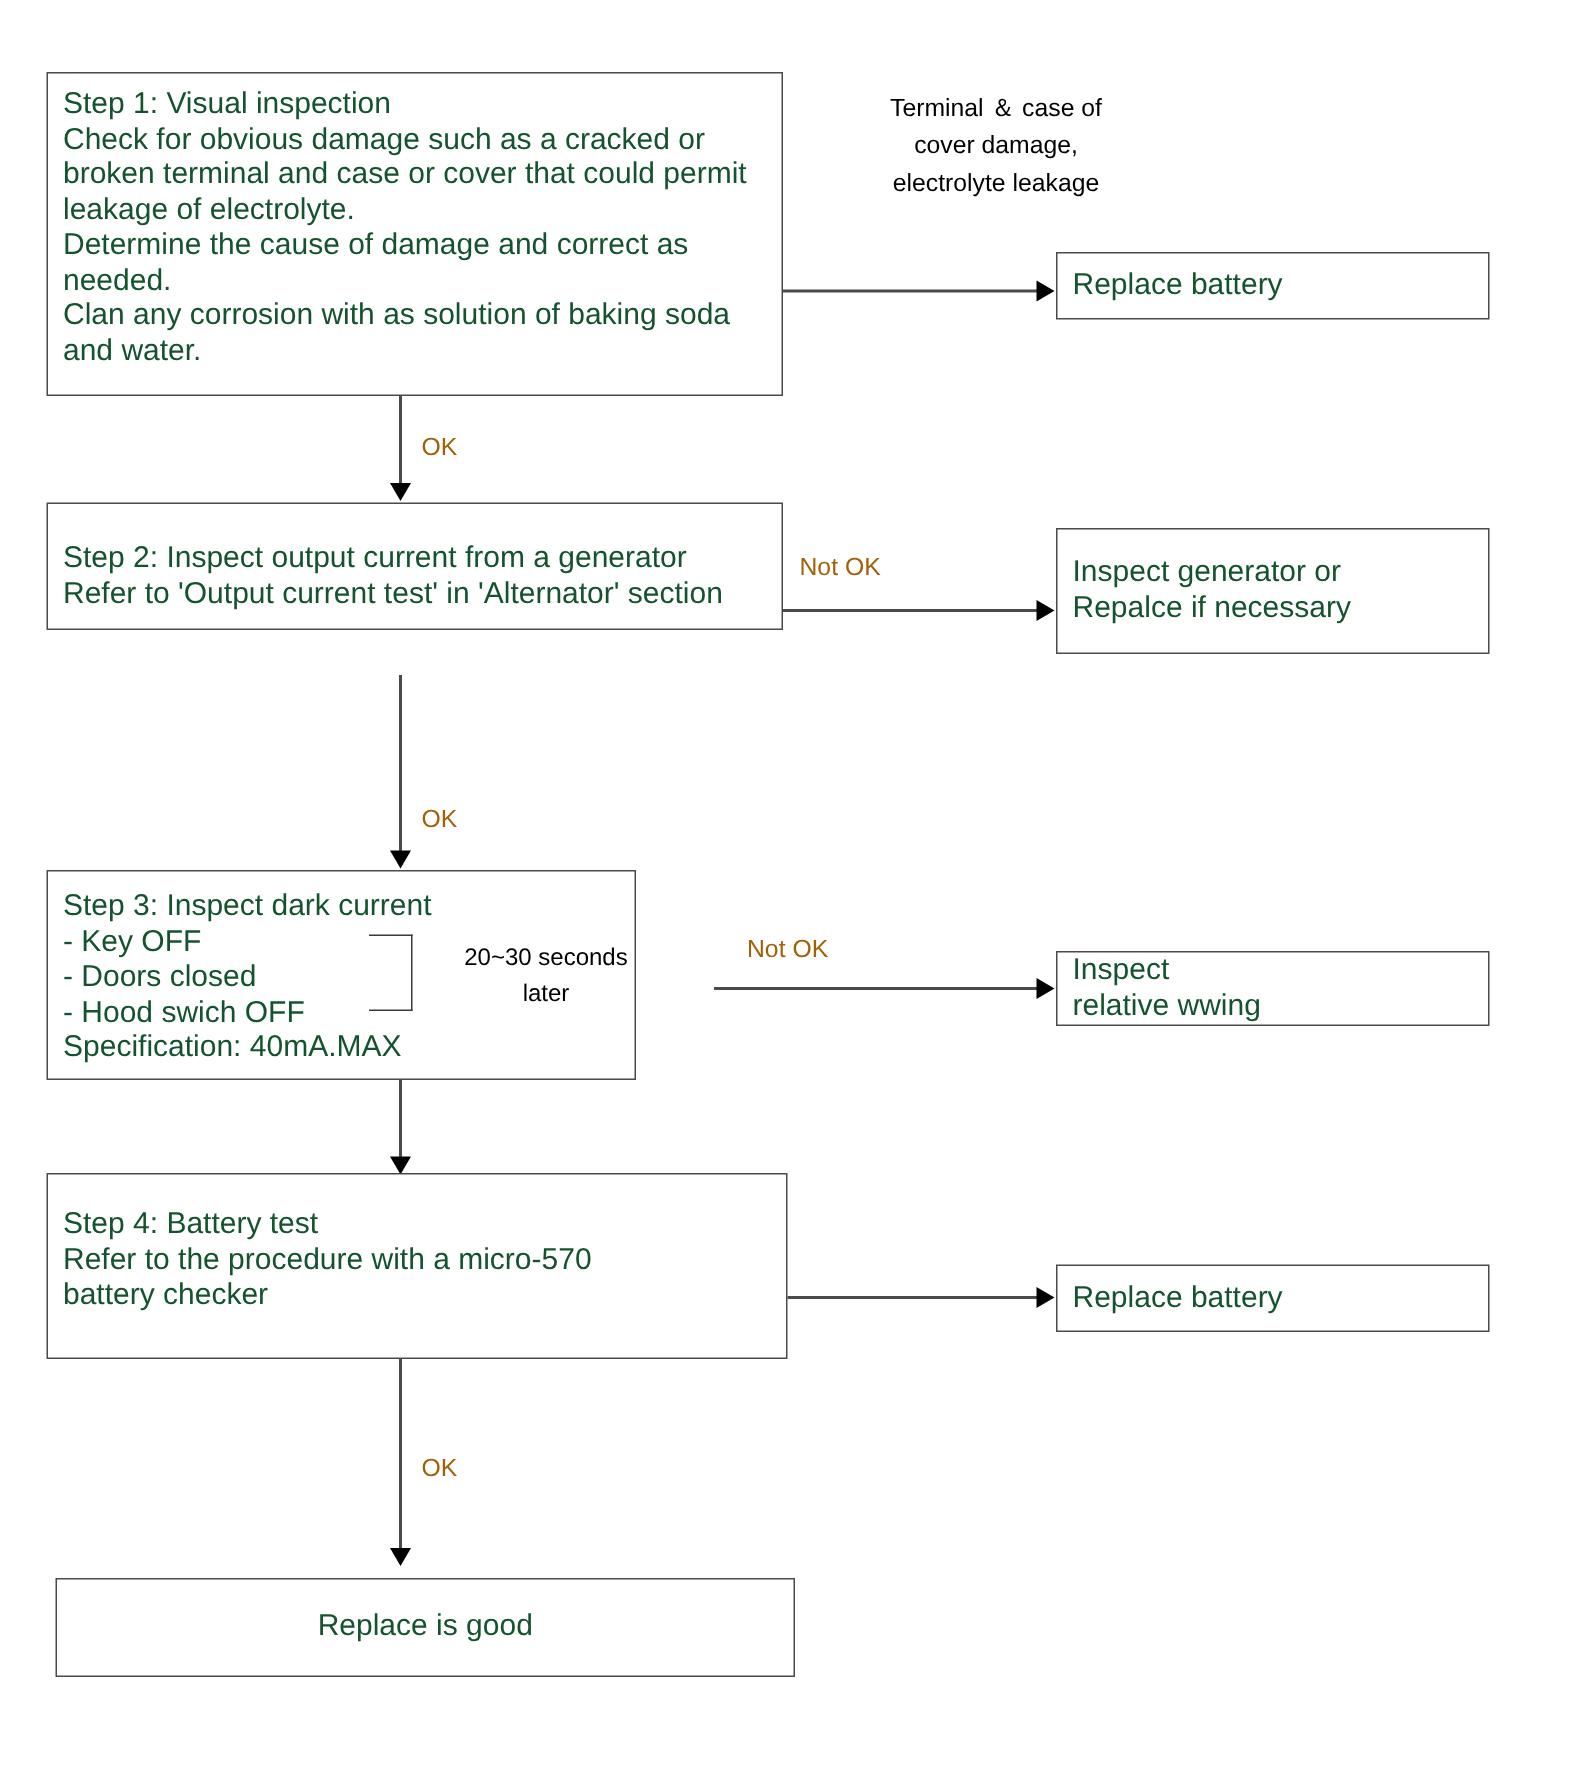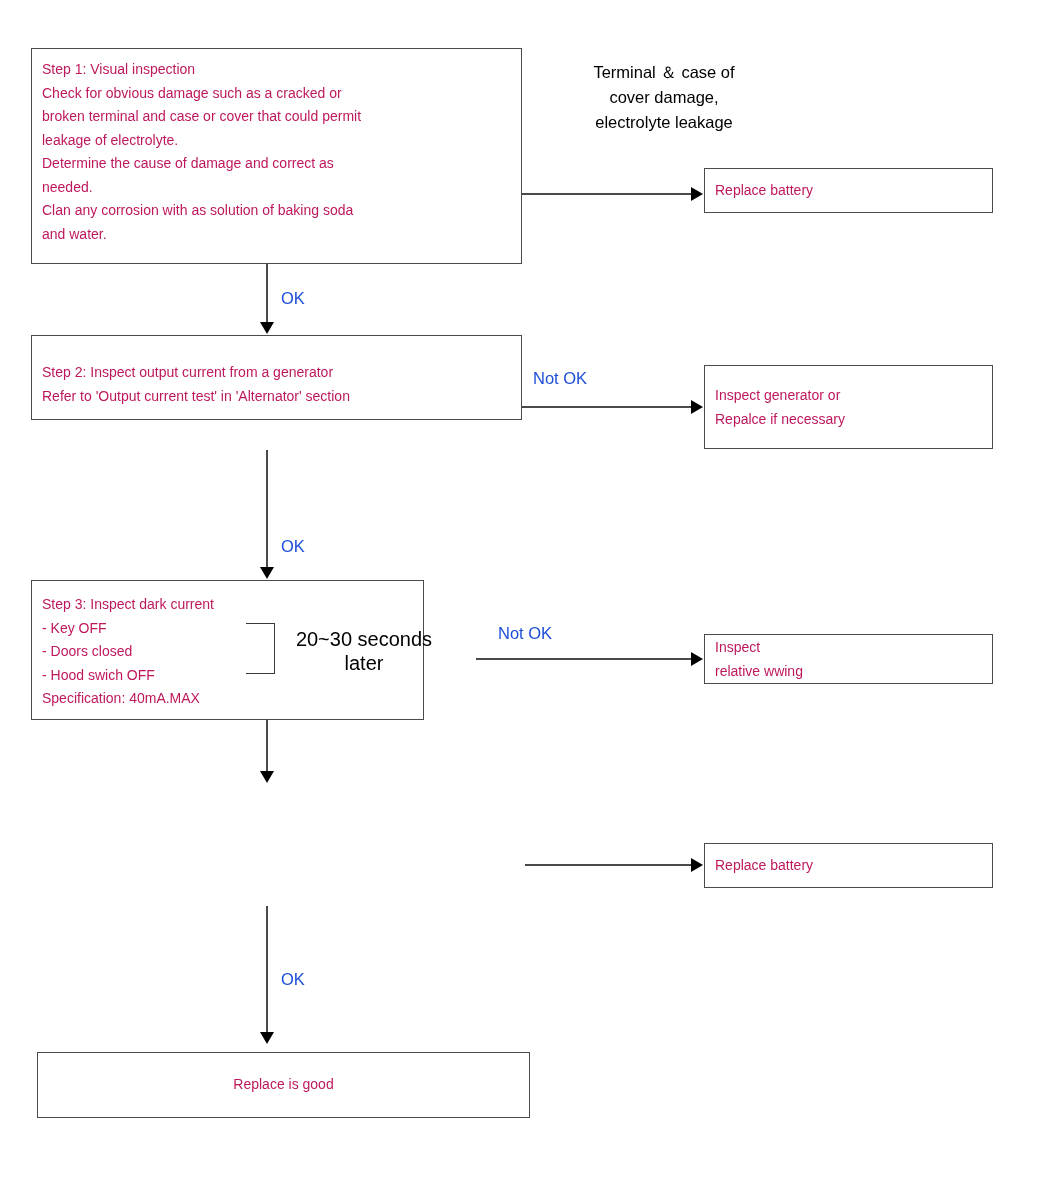--- a/index.html
+++ b/index.html
@@ -21,24 +21,24 @@
   }
   
   .box {
     position: absolute;
     box-sizing: border-box;
     border: 1.6px solid #4a4a4a;
     background: #ffffff;
   }
   .box .box-text {
     position: absolute;
-    font-size: 14px;
+    font-size: 20px;
     line-height: 23.5px;
     white-space: pre-line;
-    color: #be185d;
+    color: #14532d;
   }
   .box.left .box-text {
     left: 10px;
     top: 9px;
   }
   .box.right .box-text {
     left: 10px;
     top: 50%;
     transform: translateY(-50%);
   }
@@ -75,21 +75,21 @@
     border-top: 7px solid transparent;
     border-bottom: 7px solid transparent;
     border-left: 12px solid #000000;
   }
   
   .edge-label {
     position: absolute;
     font-size: 16.5px;
     line-height: 20px;
     white-space: pre-line;
-    color: #1d4ed8;
+    color: #a16207;
   }
   
   .annotation {
     position: absolute;
     font-size: 16.5px;
     line-height: 25px;
     white-space: pre-line;
     color: #000;
     text-align: center;
   }
@@ -97,21 +97,21 @@
   .bracket {
     position: absolute;
     box-sizing: border-box;
     border-top: 1.6px solid #3a3a3a;
     border-right: 1.6px solid #3a3a3a;
     border-bottom: 1.6px solid #3a3a3a;
     border-left: none;
   }
   .bracket-note {
     position: absolute;
-    font-size: 20px;
+    font-size: 16px;
     line-height: 24px;
     text-align: center;
     white-space: pre-line;
     color: #000;
   }
 </style>
 </head>
 <body>
 
 <div id="canvas">
@@ -144,21 +144,21 @@
 
   <div class="box left" style="left:31px; top:335px; width:491px; height:85px;">
     <div class="box-text" style="top:25px;">Step 2: Inspect output current from a generator
 Refer to 'Output current test' in 'Alternator' section</div>
   </div>
 
   <div class="hline" style="left:522px; top:406px; width:170px;"></div>
   <div class="arrow-right" style="left:691px; top:400px;"></div>
   <div class="edge-label" style="left:533px; top:368px;">Not OK</div>
 
-  <div class="box right" style="left:704px; top:365px; width:289px; height:84px;">
+  <div class="box right" style="left:704px; top:352px; width:289px; height:84px;">
     <div class="box-text">Inspect generator or
 Repalce if necessary</div>
   </div>
 
   <div class="vline" style="left:266px; top:450px; height:118px;"></div>
   <div class="arrow-down" style="left:260px; top:567px;"></div>
   <div class="edge-label" style="left:281px; top:536px;">OK</div>
 
   <div class="box left" style="left:31px; top:580px; width:393px; height:140px;">
     <div class="box-text" style="top:12px;">Step 3: Inspect dark current
@@ -176,20 +176,25 @@
   <div class="edge-label" style="left:498px; top:623px;">Not OK</div>
 
   <div class="box right" style="left:704px; top:634px; width:289px; height:50px;">
     <div class="box-text">Inspect
 relative wwing</div>
   </div>
 
   <div class="vline" style="left:266px; top:720px; height:52px;"></div>
   <div class="arrow-down" style="left:260px; top:771px;"></div>
 
+  <div class="box left" style="left:31px; top:782px; width:494px; height:124px;">
+    <div class="box-text" style="top:22px;">Step 4: Battery test
+Refer to the procedure with a micro-570
+battery checker</div>
+  </div>
 
   <div class="hline" style="left:525px; top:864px; width:167px;"></div>
   <div class="arrow-right" style="left:691px; top:858px;"></div>
 
   <div class="box right" style="left:704px; top:843px; width:289px; height:45px;">
     <div class="box-text">Replace battery</div>
   </div>
 
   <div class="vline" style="left:266px; top:906px; height:127px;"></div>
   <div class="arrow-down" style="left:260px; top:1032px;"></div>

